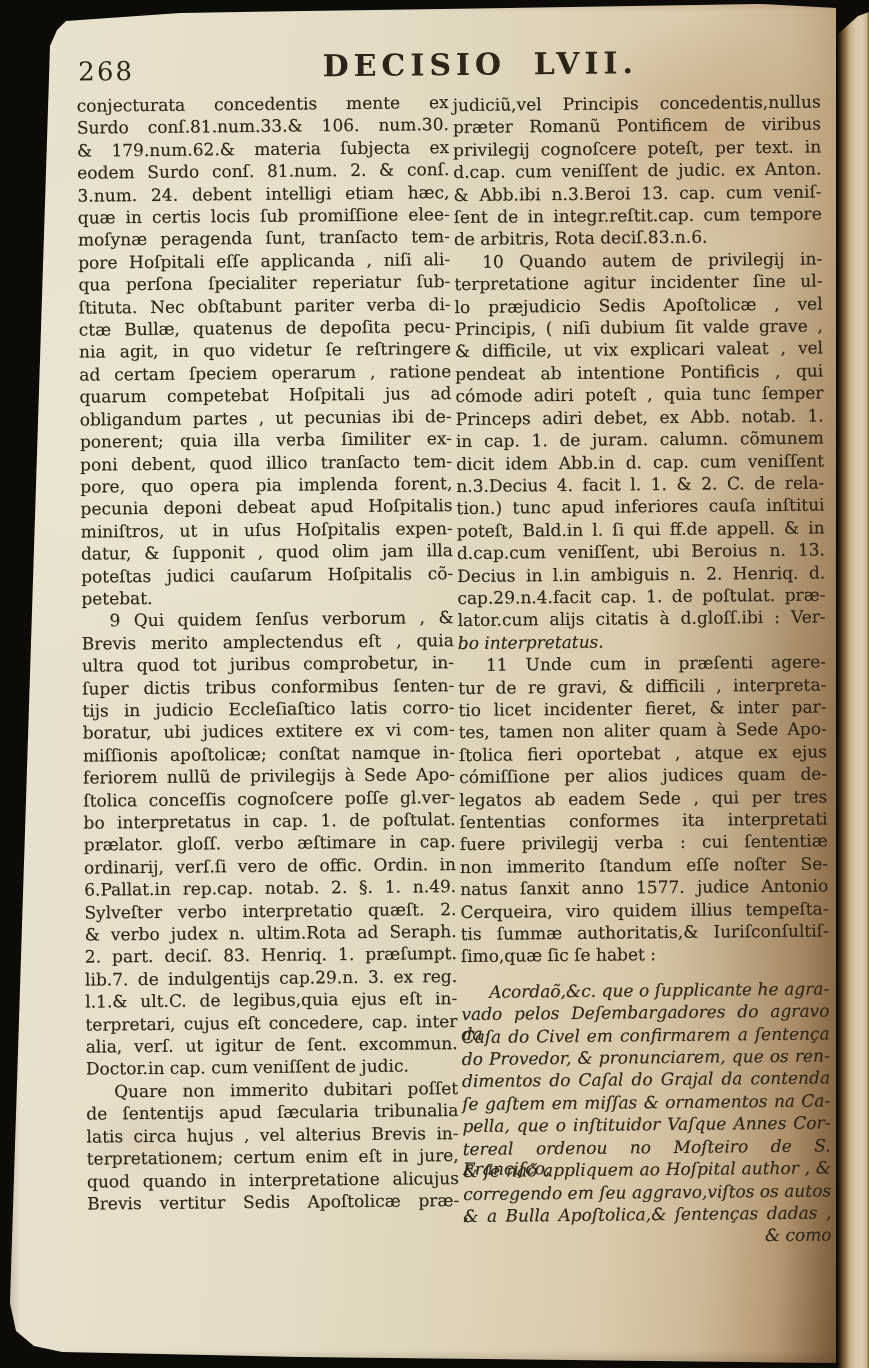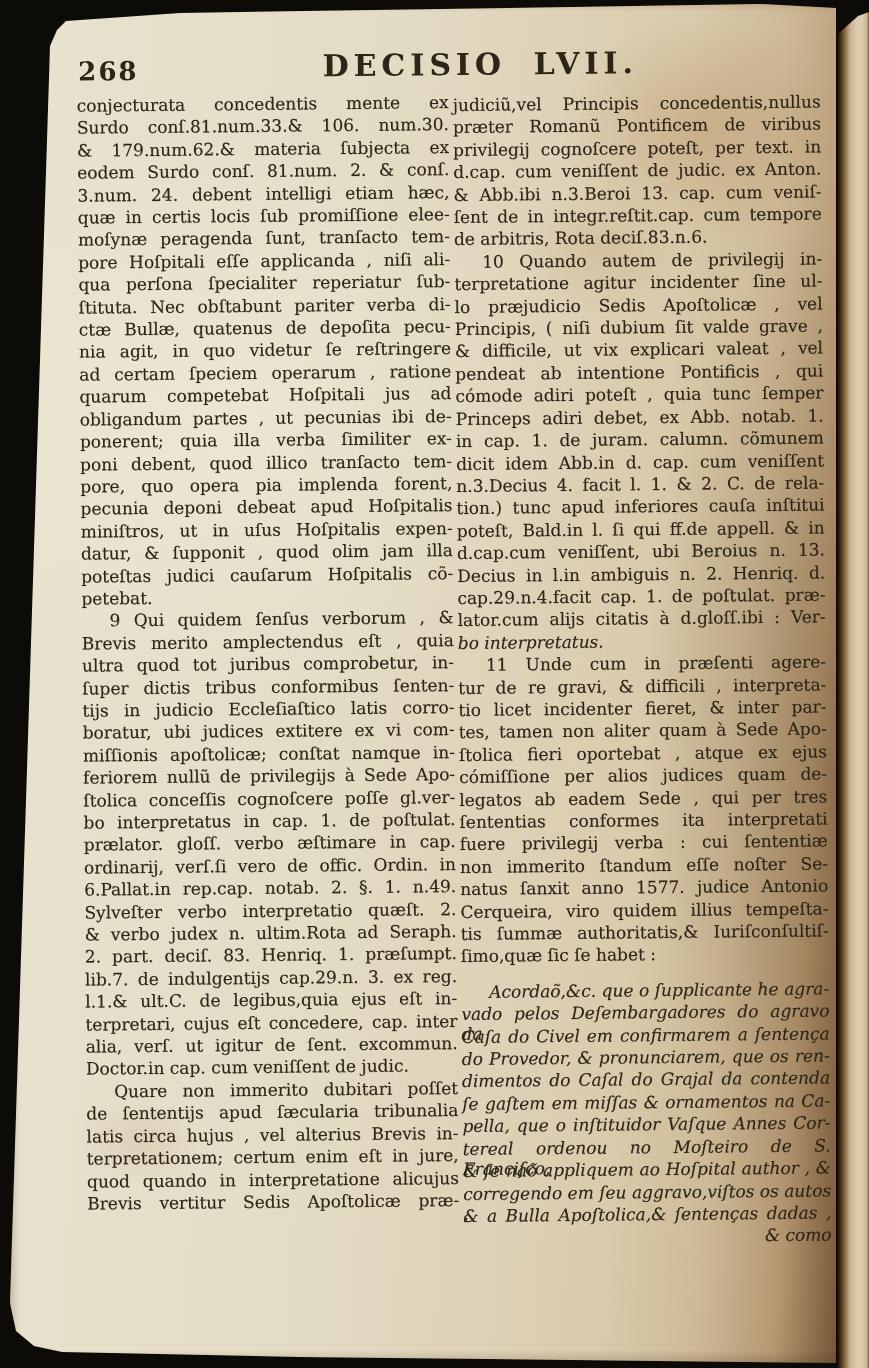--- a/index.html
+++ b/index.html
@@ -37,21 +37,21 @@
       #1c1109 834px,#2a1b0c 839px,#8a6c46 845px,#c4b08c 850px,
       #d9c9aa 856px,#dccdb0 862px,#c9b28d 867px,#6b5436 869px);
   }
   
   .content{
     position:absolute;inset:0;color:#2d2517;
     transform:rotate(-0.55deg);transform-origin:450px 40px;
   }
   .pagenum{
     position:absolute;left:78px;top:53px;
-    font-size:26px;font-weight:bold;letter-spacing:2px;
+    font-size:26px;font-weight:normal;letter-spacing:2px;
   }
   .title{
     position:absolute;left:300px;top:47px;width:360px;text-align:center;
     font-size:30px;font-weight:bold;letter-spacing:5px;word-spacing:12px;
   }
   .col{position:absolute;font-size:17px;}
   .col-left{left:76px;top:92px;width:372px;}
   .col-right{left:452px;top:95px;width:368px;}
   .line{
     height:22.42px;

